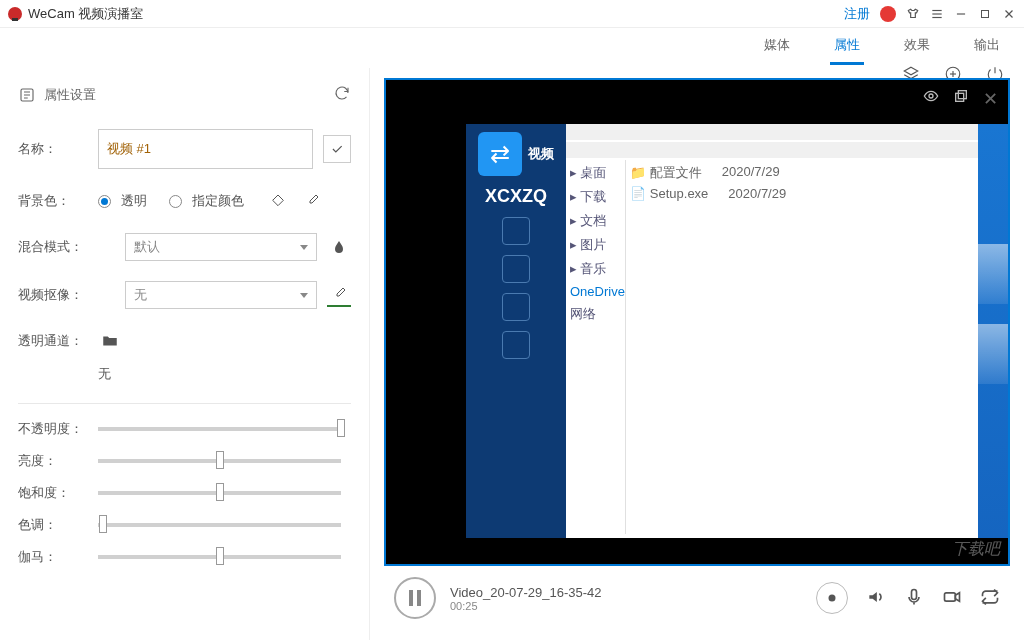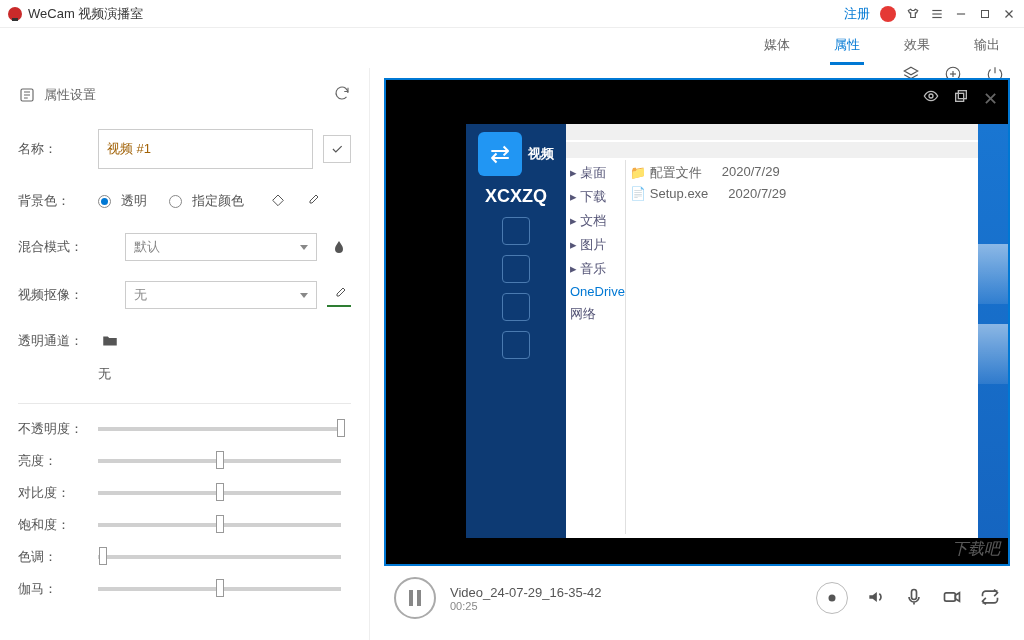--- a/index.html
+++ b/index.html
@@ -240,26 +240,20 @@
     <hr class="sep">
 
     <div class="slider-row">
       <div class="slider-label">不透明度：</div>
       <div class="slider">
           <div class="slider-thumb" style="left:100%"></div>
         </div>
     </div>
     <div class="slider-row">
       <div class="slider-label">亮度：</div>
-      <div class="slider">
-          <div class="slider-thumb" style="left:50%"></div>
-        </div>
-    </div>
-    <div class="slider-row">
-      <div class="slider-label">对比度：</div>
       <div class="slider">
           <div class="slider-thumb" style="left:50%"></div>
         </div>
     </div>
     <div class="slider-row">
       <div class="slider-label">饱和度：</div>
       <div class="slider">
           <div class="slider-thumb" style="left:50%"></div>
         </div>
     </div>
@@ -333,21 +327,21 @@
     </div>
 
     <div class="controls">
       <div class="play-btn">
         <div class="pause-bars">
             <span></span>
             <span></span>
           </div>
       </div>
       <div class="track-info">
-        <div class="track-name">Video_24-07-29_16-35-42</div>
+        <div class="track-name">Video_20-07-29_16-35-42</div>
         <div class="track-time">00:25</div>
       </div>
       <div class="ctrl-icons">
         <div class="circle-btn">
             <svg viewBox="0 0 24 24" width="14" height="14" fill="currentColor">
               <circle cx="12" cy="12" r="6"></circle>
             </svg>
           </div>
         <span><svg viewBox="0 0 24 24" width="20" height="20" fill="currentColor">
               <path d="M4 10v4h4l5 4V6l-5 4H4z"></path>

